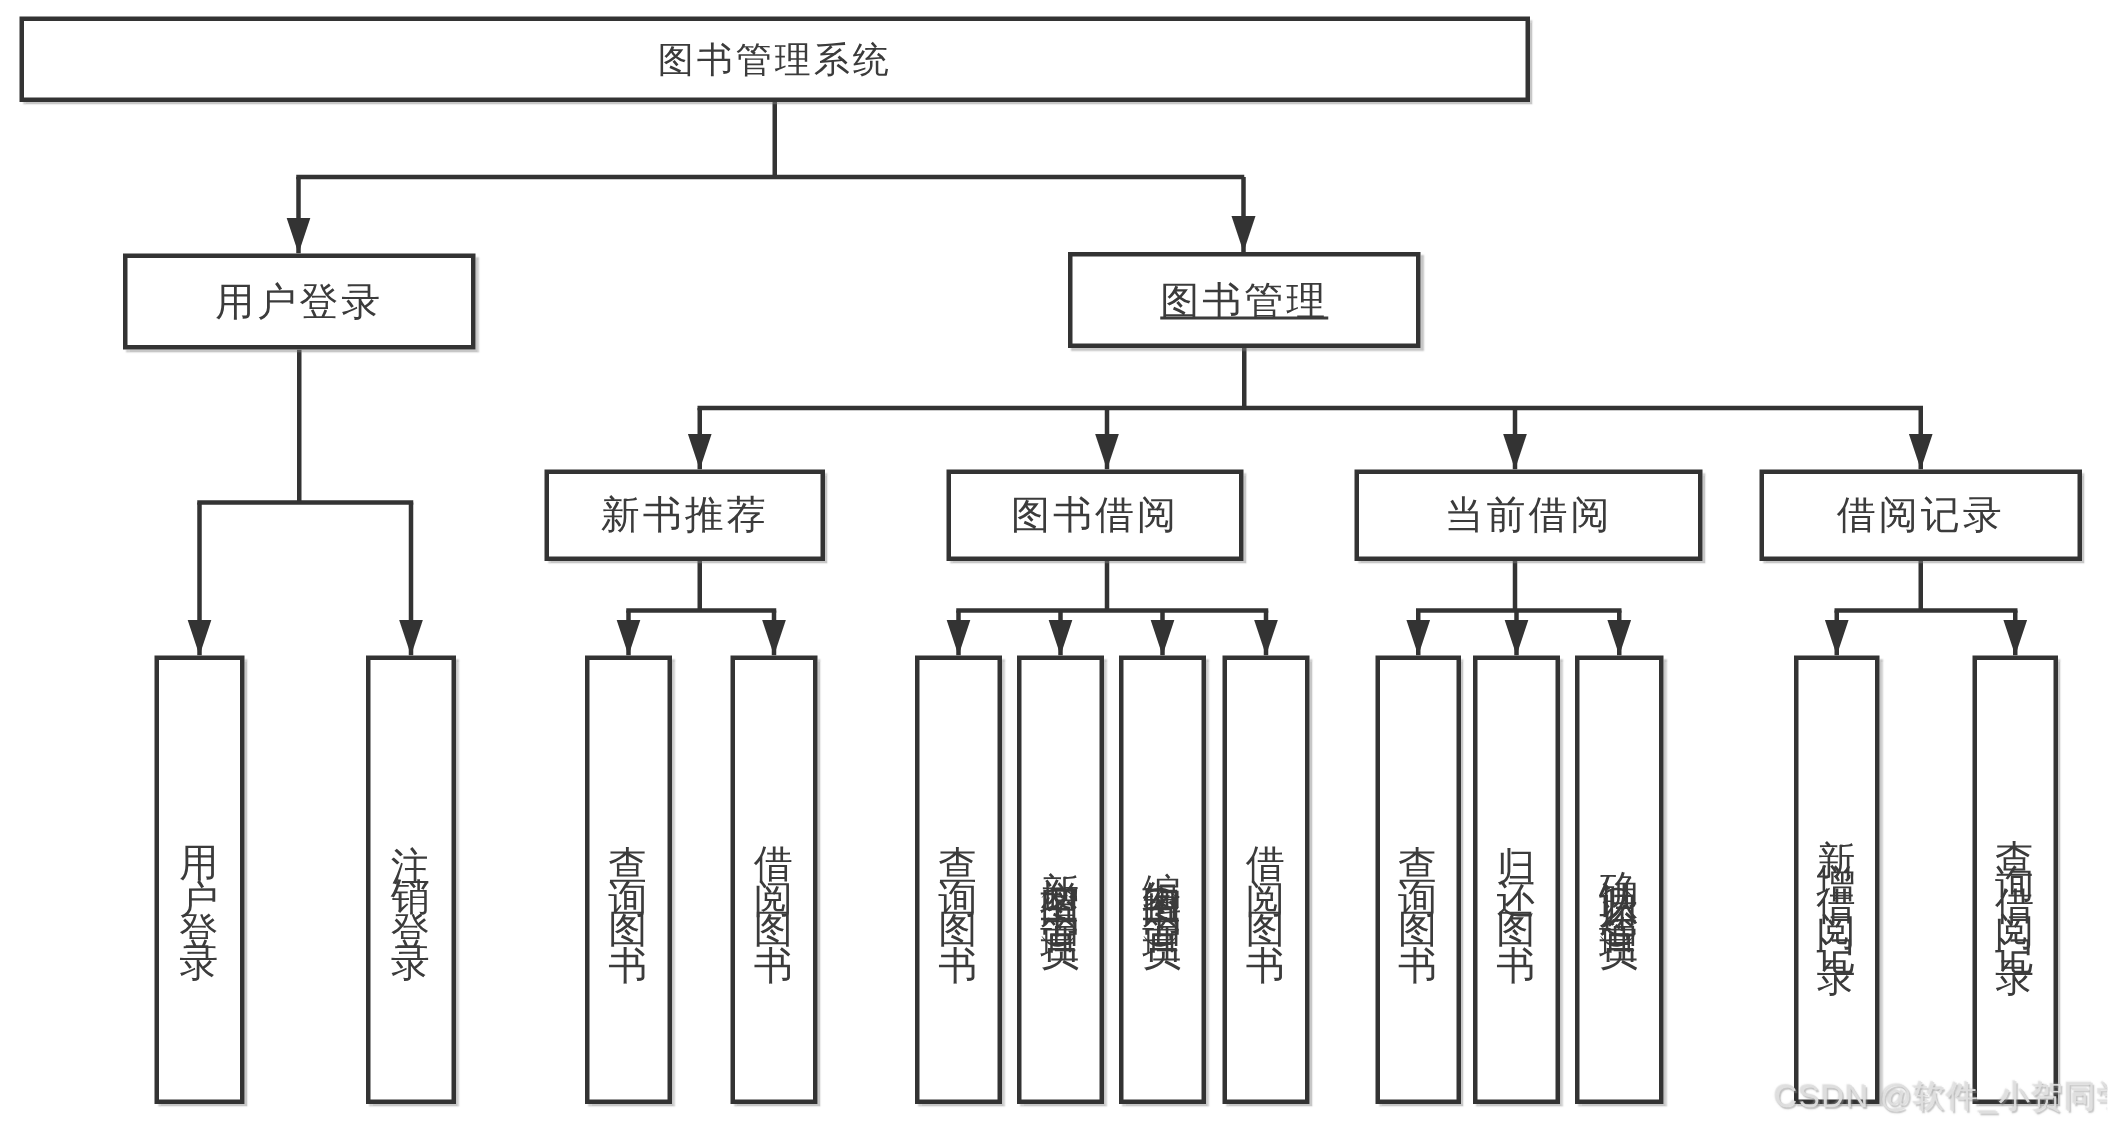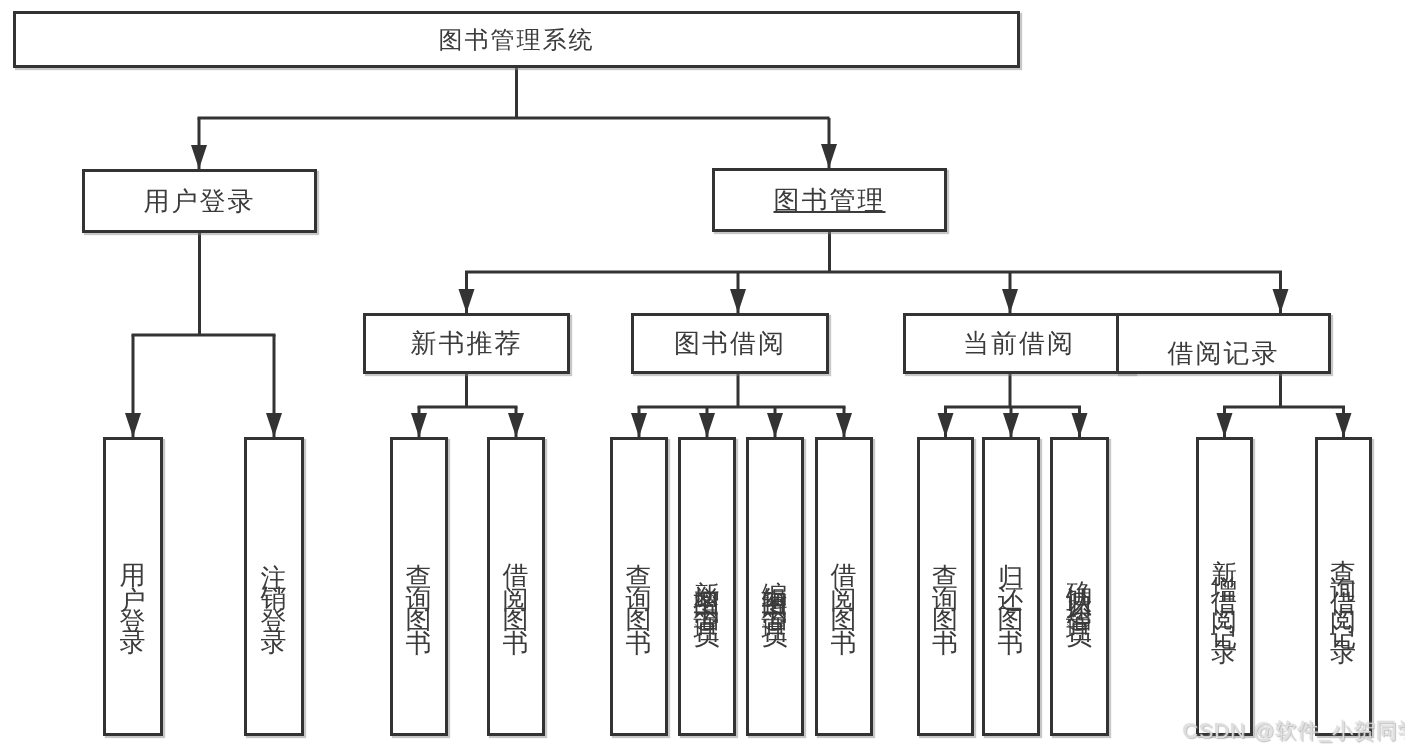--- a/index.html
+++ b/index.html
@@ -89,30 +89,30 @@
     <span>图书管理系统</span>
   </div>
 
   <div class="node h-node" style="left:82px; top:169px; width:235px; height:64px;">
     <span>用户登录</span>
   </div>
   <div class="node h-node" style="left:712px; top:168px; width:235px; height:64px;text-decoration:underline;">
     <span>图书管理</span>
   </div>
 
-  <div class="node h-node" style="left:363px; top:313px; width:207px; height:61px;">
+  <div class="node h-node" style="left:363px; top:313px; width:187px; height:61px;">
     <span>新书推荐</span>
   </div>
   <div class="node h-node" style="left:631px; top:313px; width:198px; height:61px;">
     <span>图书借阅</span>
   </div>
   <div class="node h-node" style="left:903px; top:313px; width:232px; height:61px;">
     <span>当前借阅</span>
   </div>
-  <div class="node h-node" style="left:1116px; top:313px; width:215px; height:61px;align-items:flex-end;">
+  <div class="node h-node" style="left:1173px; top:313px; width:215px; height:61px;">
     <span>借阅记录</span>
   </div>
 
   <div class="node leaf sp-4" style="left:103px; top:437px; width:60px; height:299px;">
     <span>用户登录</span>
   </div>
   <div class="node leaf sp-4" style="left:244px; top:437px; width:60px; height:299px;">
     <span>注销登录</span>
   </div>
 

